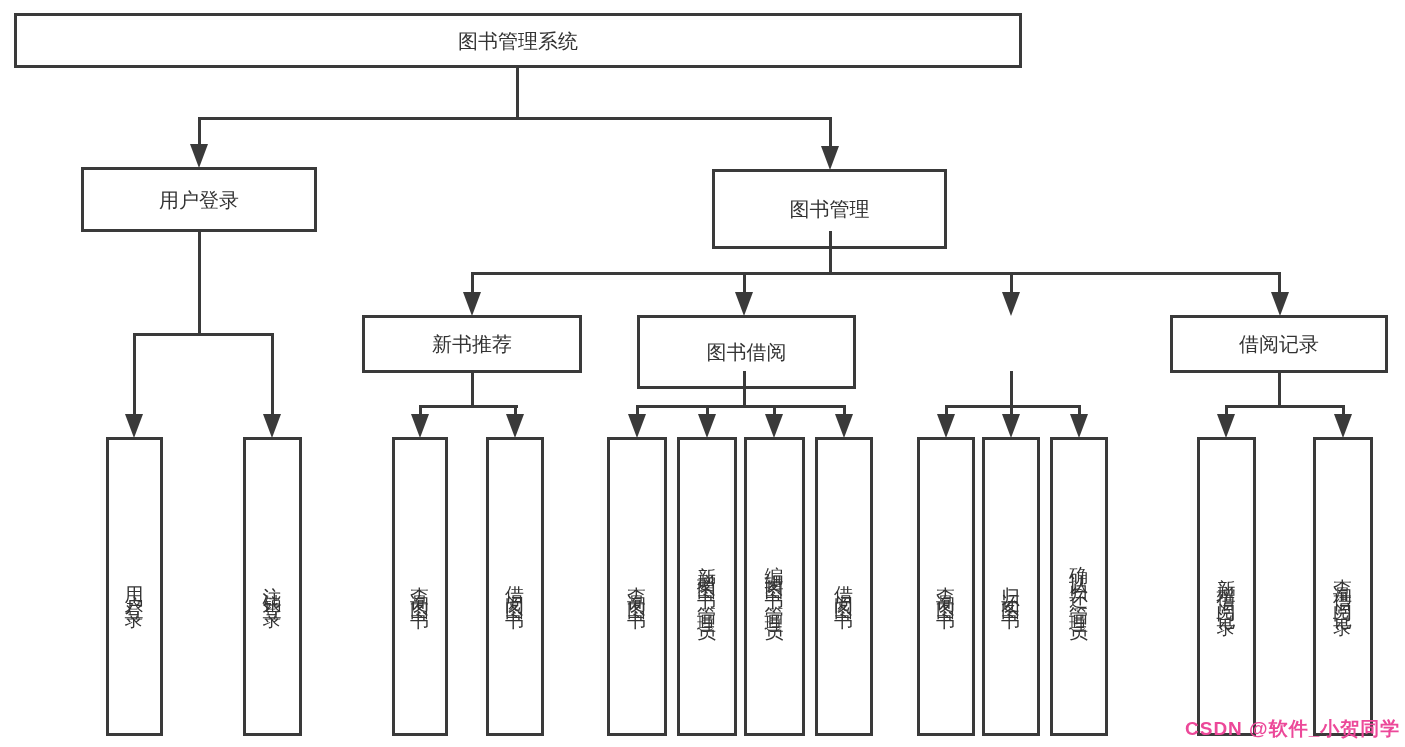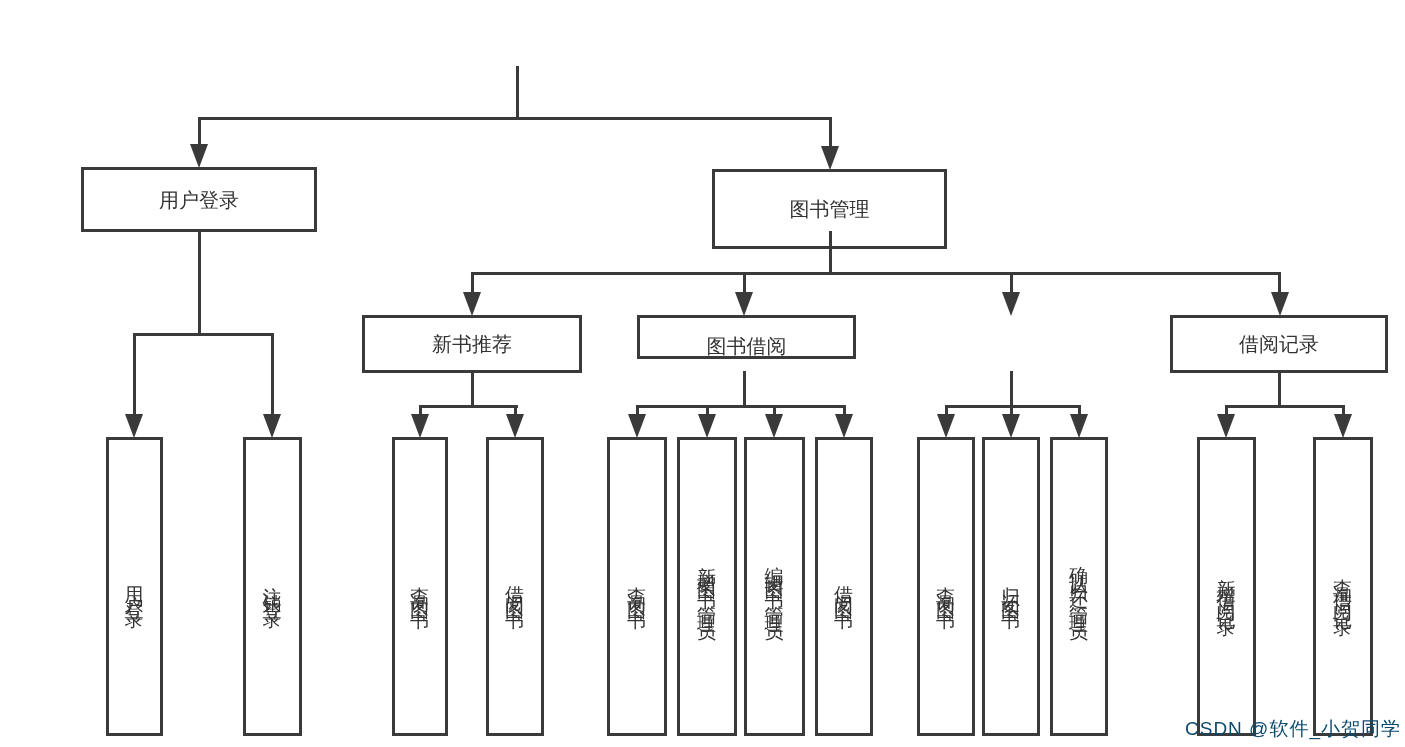--- a/index.html
+++ b/index.html
@@ -57,37 +57,40 @@
     font-size: 19px;
     letter-spacing: 1px;
     z-index: 5;
     white-space: nowrap;
   }
 </style>
 </head>
 <body>
 
 <div id="canvas" style="background: rgb(255, 255, 255);">
-  <div class="watermark" style="color: #0c4a6e;">CSDN @软件_小贺同学</div>
+  <div class="watermark" style="color: #ec4899; font-weight: bold;">CSDN @软件_小贺同学</div>
+<div class="node h" style="left: 14px; top: 13px; width: 1008px; height: 55px; border-color: rgb(58, 58, 58);">
+      <span class="label" style="color: rgb(51, 51, 51);">图书管理系统</span>
+    </div>
     <div class="node h" style="left: 81px; top: 167px; width: 236px; height: 65px; border-color: rgb(58, 58, 58);">
       <span class="label" style="color: rgb(51, 51, 51);">用户登录</span>
     </div>
     <div class="node h" style="left: 712px; top: 169px; width: 235px; height: 80px; border-color: rgb(58, 58, 58);">
       <span class="label" style="color: rgb(51, 51, 51);">图书管理</span>
     </div>
     <div class="node v" style="left: 106px; top: 437px; width: 57px; height: 299px; border-color: rgb(58, 58, 58);">
       <span class="label" style="color: rgb(51, 51, 51);">用户登录</span>
     </div>
     <div class="node v" style="left: 243px; top: 437px; width: 59px; height: 299px; border-color: rgb(58, 58, 58);">
       <span class="label" style="color: rgb(51, 51, 51);">注销登录</span>
     </div>
     <div class="node h" style="left: 362px; top: 315px; width: 220px; height: 58px; border-color: rgb(58, 58, 58);">
       <span class="label" style="color: rgb(51, 51, 51); text-align: center;">新书推荐</span>
     </div>
-    <div class="node h" style="left: 637px; top: 315px; width: 219px; height: 44px; border-color: rgb(58, 58, 58); align-items: flex-end;">
+    <div class="node h" style="left: 637px; top: 315px; width: 219px; height: 74px; border-color: rgb(58, 58, 58);">
       <span class="label" style="color: rgb(51, 51, 51);">图书借阅</span>
     </div>
     <div class="node h" style="left: 1170px; top: 315px; width: 218px; height: 58px; border-color: rgb(58, 58, 58);">
       <span class="label" style="color: rgb(51, 51, 51);">借阅记录</span>
     </div>
     <div class="node v" style="left: 392px; top: 437px; width: 56px; height: 299px; border-color: rgb(58, 58, 58);">
       <span class="label" style="color: rgb(51, 51, 51);">查询图书</span>
     </div>
     <div class="node v" style="left: 486px; top: 437px; width: 58px; height: 299px; border-color: rgb(58, 58, 58);">
       <span class="label" style="color: rgb(51, 51, 51);">借阅图书</span>

